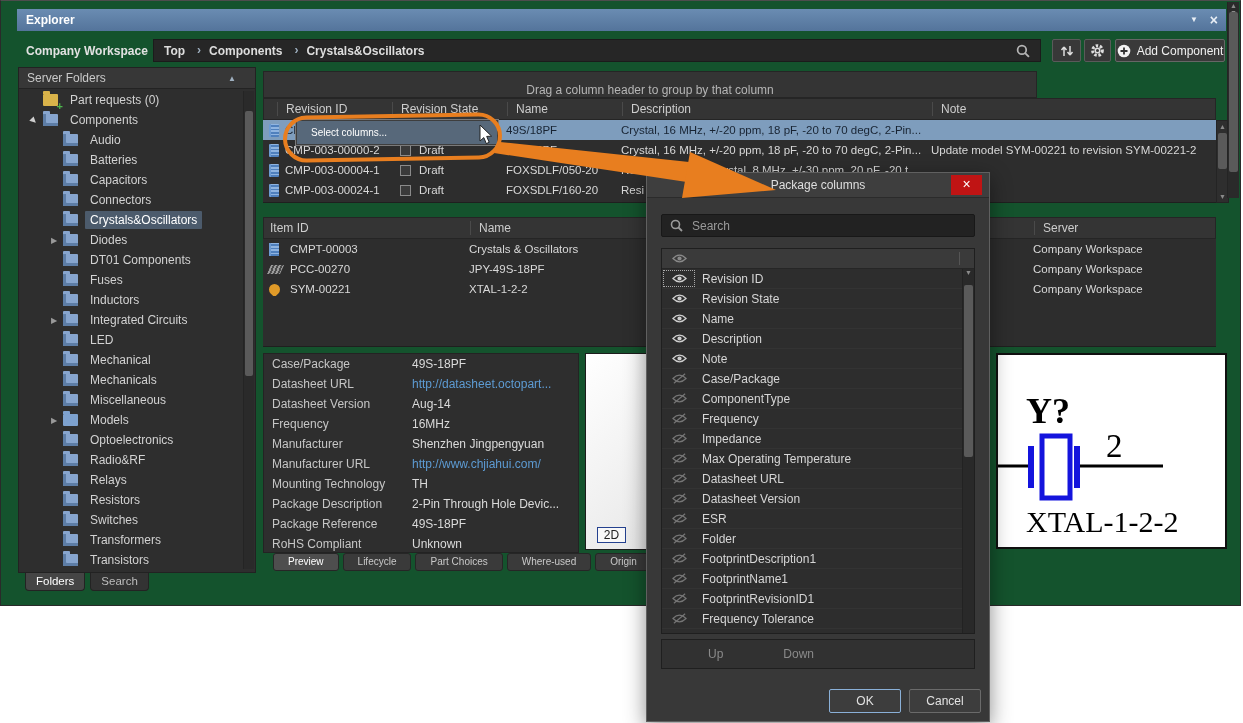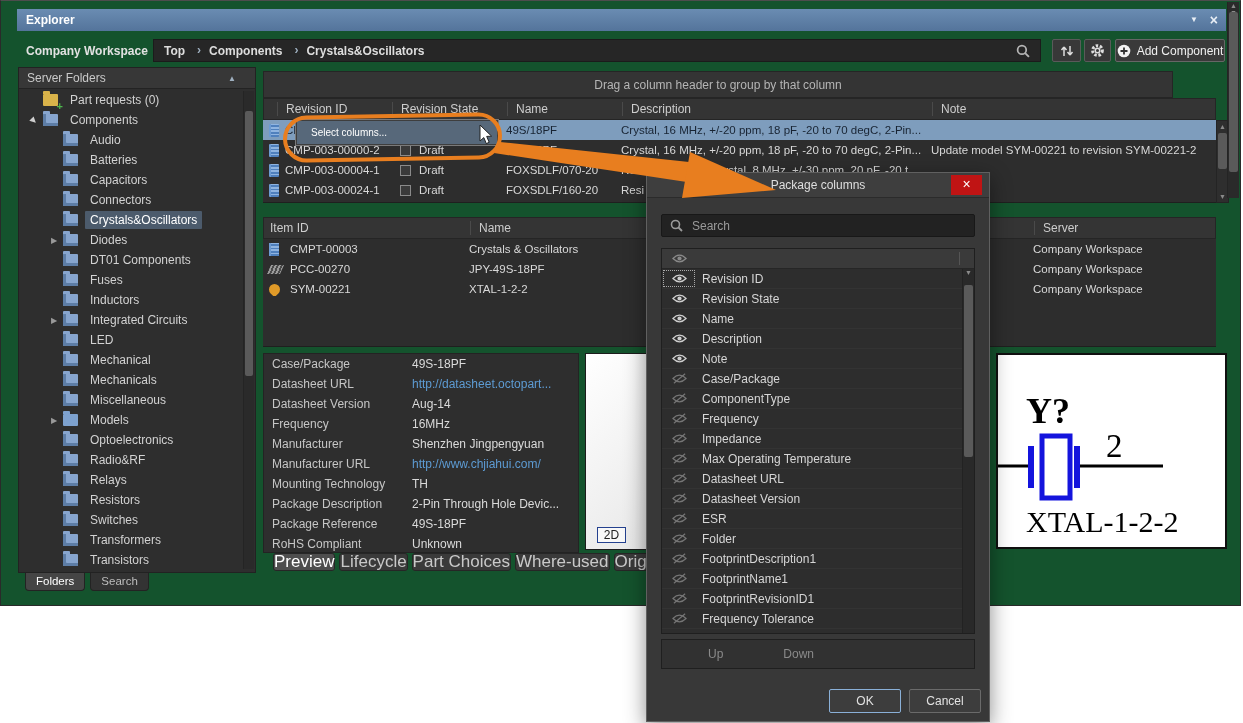--- a/index.html
+++ b/index.html
@@ -54,22 +54,22 @@
   .tree-row.selected .tlabel{background:#4c5b6c;color:#ffffff;}
   .sb-scroll{position:absolute;right:1px;top:23px;width:11px;bottom:3px;background:#2a2a2a;border-left:1px solid #242424;}
   .thumb{position:absolute;left:1px;right:1px;background:#5a5a5a;border-radius:2px;}
   .sb-scroll .thumb{top:20px;height:265px;}
   .sb-tabs{position:absolute;left:24px;top:572px;display:flex;gap:5px;}
   .sbtab{height:18px;line-height:16px;padding:0 10px;font-size:11.5px;color:#bdbdbd;background:#333;
          border:1px solid #232323;border-top:none;border-radius:0 0 4px 4px;}
   .sbtab.active{background:#454545;color:#fff;}
 
   
-  .groupbar{position:absolute;left:262px;top:70px;width:910px;height:27px;background:#343434;border:1px solid #252525;
-            display:flex;align-items:center;justify-content:center;color:#b5b5b5;font-size:12px;}
+  .groupbar{position:absolute;left:262px;top:70px;width:774px;height:27px;background:#343434;border:1px solid #252525;
+            display:flex;align-items:flex-end;justify-content:center;color:#b5b5b5;font-size:12px;}
   .ghead{position:absolute;background:#343434;border:1px solid #252525;display:flex;align-items:center;
          font-size:12px;color:#cdcdcd;}
   .g1head{left:262px;top:97px;width:953px;height:22px;}
   .ghead span{border-left:1px solid #4a4a4a;padding-left:8px;height:14px;line-height:14px;white-space:nowrap;overflow:hidden;}
   .h1-id{margin-left:13px;width:115px;} .h1-state{width:115px;} .h1-name{width:115px;} .h1-desc{width:310px;} .h1-note{width:281px;}
   .g1rows{position:absolute;left:262px;top:119px;width:953px;height:83px;background:#2d2d2d;border-bottom:1px solid #1f1f1f;overflow:hidden;}
   .g1row{height:20px;display:flex;align-items:center;color:#d8d8d8;font-size:11.5px;white-space:nowrap;}
   .g1row.selected{background:#7e9dbd;color:#182433;}
   .c-icon{width:22px;flex:0 0 22px;display:flex;justify-content:center;}
   .rev-icon{width:10px;height:13px;background:repeating-linear-gradient(#8fb4e0 0 1.5px,#4f80bd 1.5px 3.2px);
@@ -106,21 +106,21 @@
   .props-scroll{right:1px;top:1px;width:12px;height:196px;position:absolute;background:#2a2a2a;border-left:1px solid #242424;font-size:7px;color:#8a8a8a;text-align:center;}
   .props-scroll .thumb{top:10px;height:160px;}
 
   
   .fpprev{position:absolute;left:584px;top:352px;width:76px;height:197px;background:linear-gradient(135deg,#ffffff,#e7e7e7);border:1px solid #1c1c1c;}
   .btn2d{position:absolute;left:11px;bottom:6px;width:29px;height:16px;background:#f8f8f8;border:1px solid #24418f;
          color:#222;font-size:12px;display:flex;align-items:center;justify-content:center;}
 
   
   .ptabs{position:absolute;left:272px;top:552px;display:flex;gap:4px;}
-  .ptab{height:18px;line-height:16px;padding:0 0;font-size:17px;color:#c9c9c9;background:#3a3a3a;
+  .ptab{height:18px;line-height:16px;padding:0 14px;font-size:10px;color:#c9c9c9;background:#3a3a3a;
         border:1px solid #262626;border-radius:3px;white-space:nowrap;}
   .ptab.active{background:#4e4e4e;color:#fff;}
 
   
   .sympanel{position:absolute;left:995px;top:352px;width:231px;height:196px;background:#fff;border:2px solid #101010;}
   .sympanel svg{display:block;}
   .ser{font-family:"Liberation Serif",serif;}
 
   
   .ctxmenu{position:absolute;left:295px;top:119px;width:204px;height:27px;background:#3e3e3e;border:1px solid #7a7a7a;z-index:10;}
@@ -417,21 +417,21 @@
 
         <div class="g1row">
           <span class="c-icon">
             <span class="rev-icon"></span>
           </span>
           <span class="c-id">CMP-003-00004-1</span>
           <span class="c-state">
             <span class="chk"></span>
             <span>Draft</span>
           </span>
-          <span class="c-name">FOXSDLF/070-20</span>
+          <span class="c-name">FOXSDLF/050-20</span>
           <span class="c-desc">Resistance Weld Crystal, 8 MHz, +/-30 ppm, 20 pF, -20 t</span>
           <span class="c-note"></span>
         </div>
 
         <div class="g1row">
           <span class="c-icon">
             <span class="rev-icon"></span>
           </span>
           <span class="c-id">CMP-003-00024-1</span>
           <span class="c-state">

